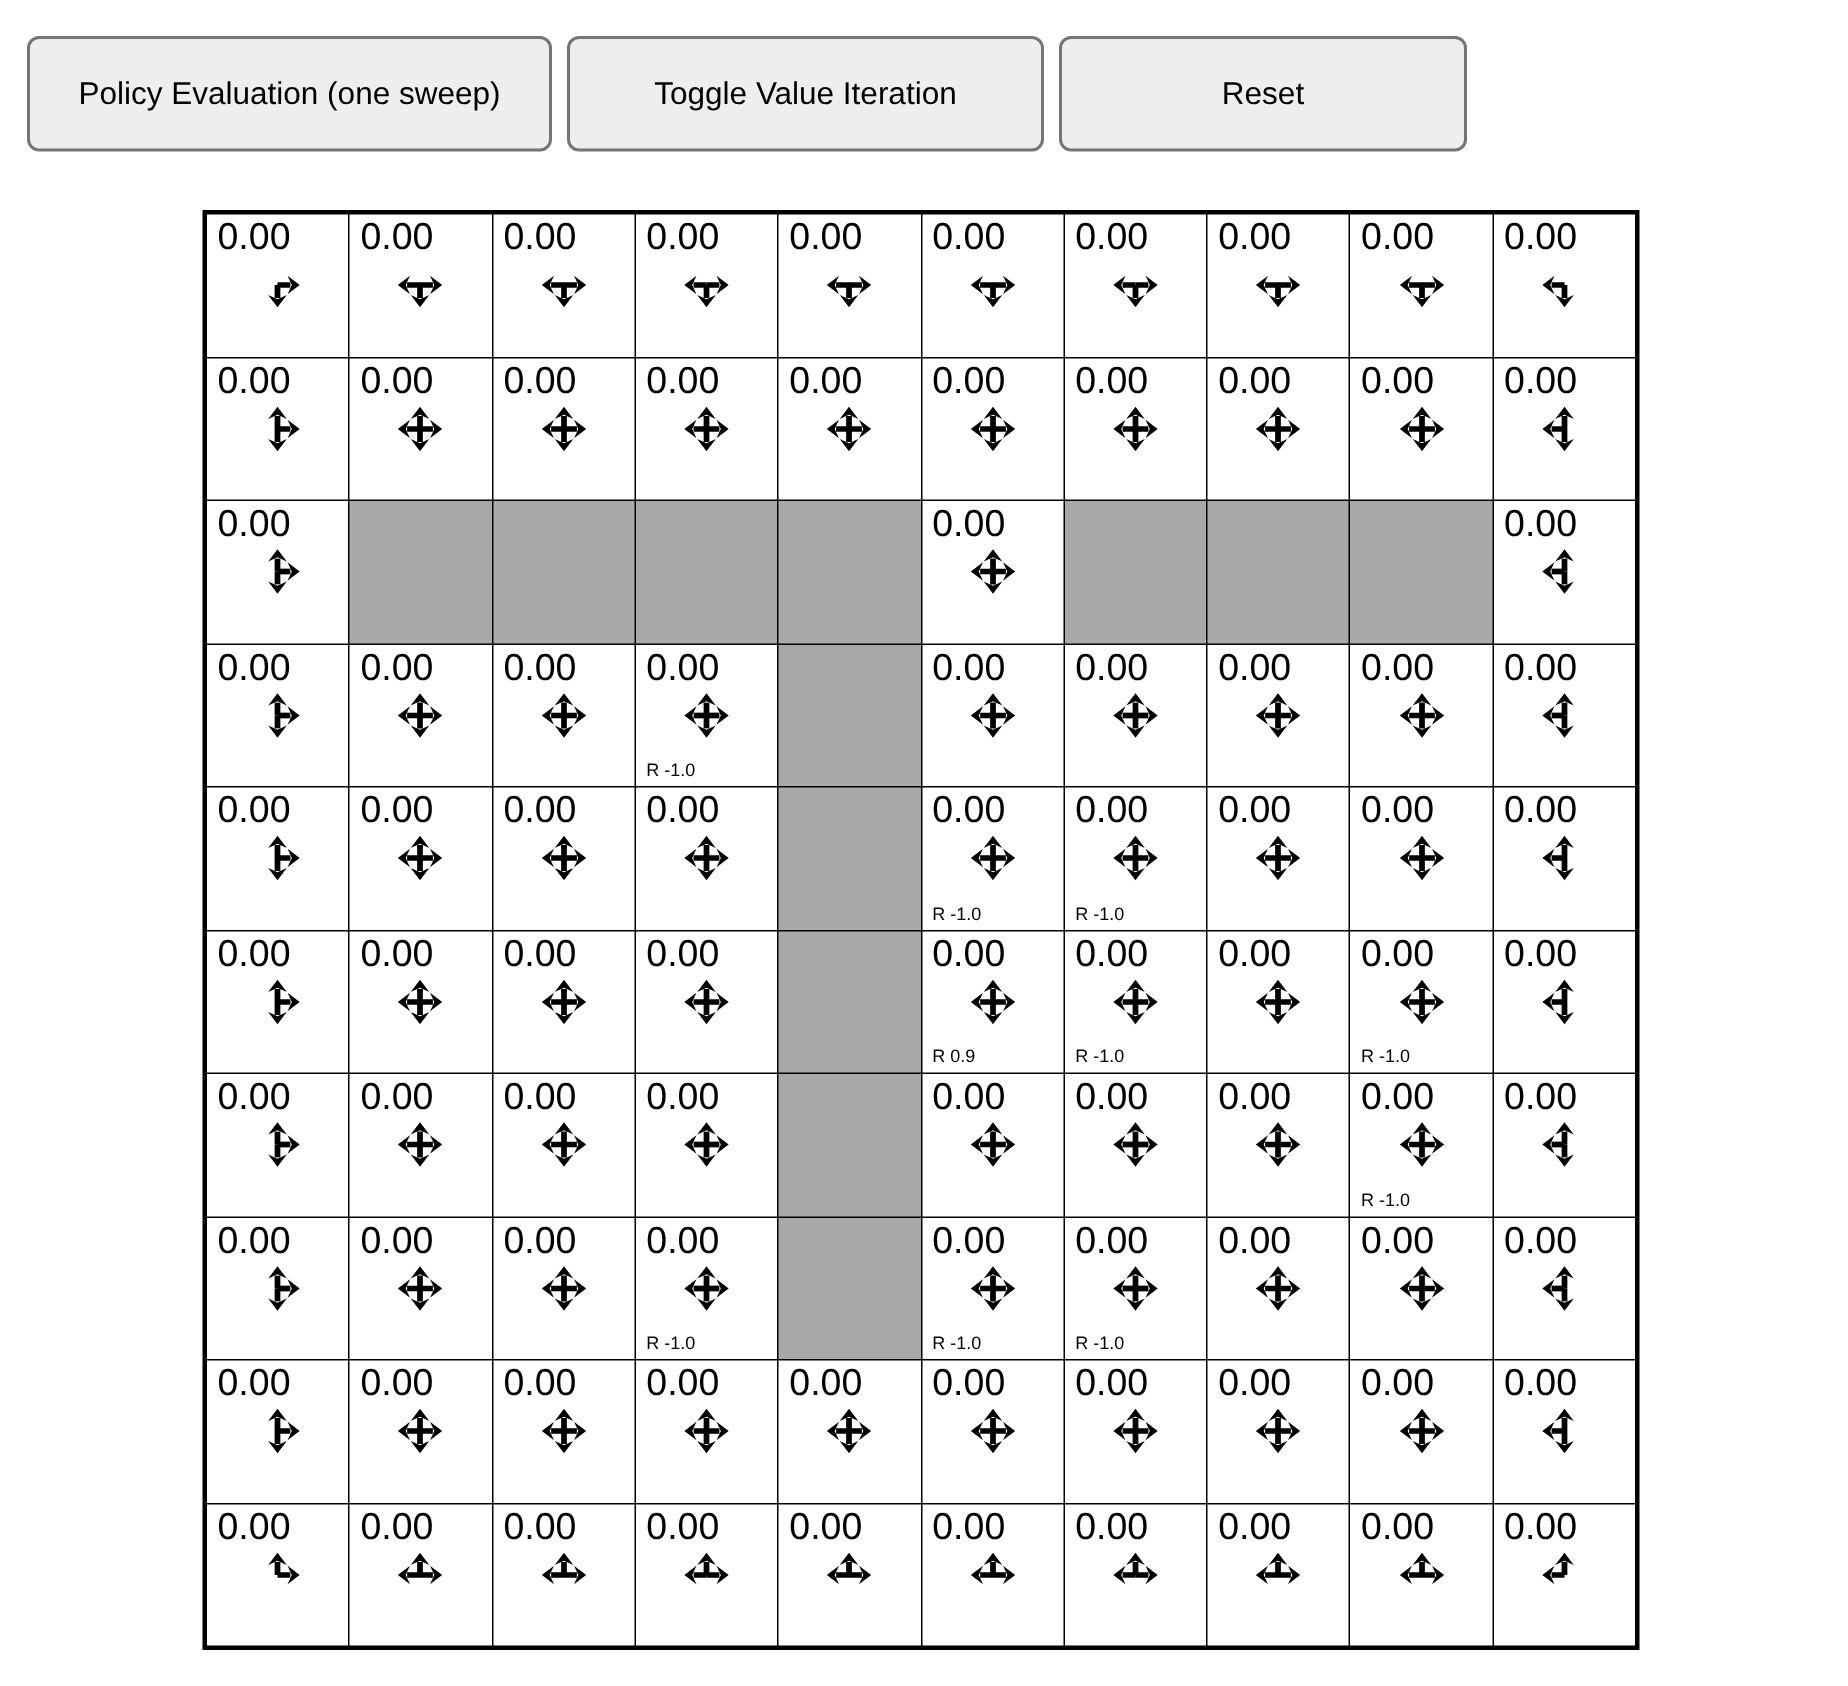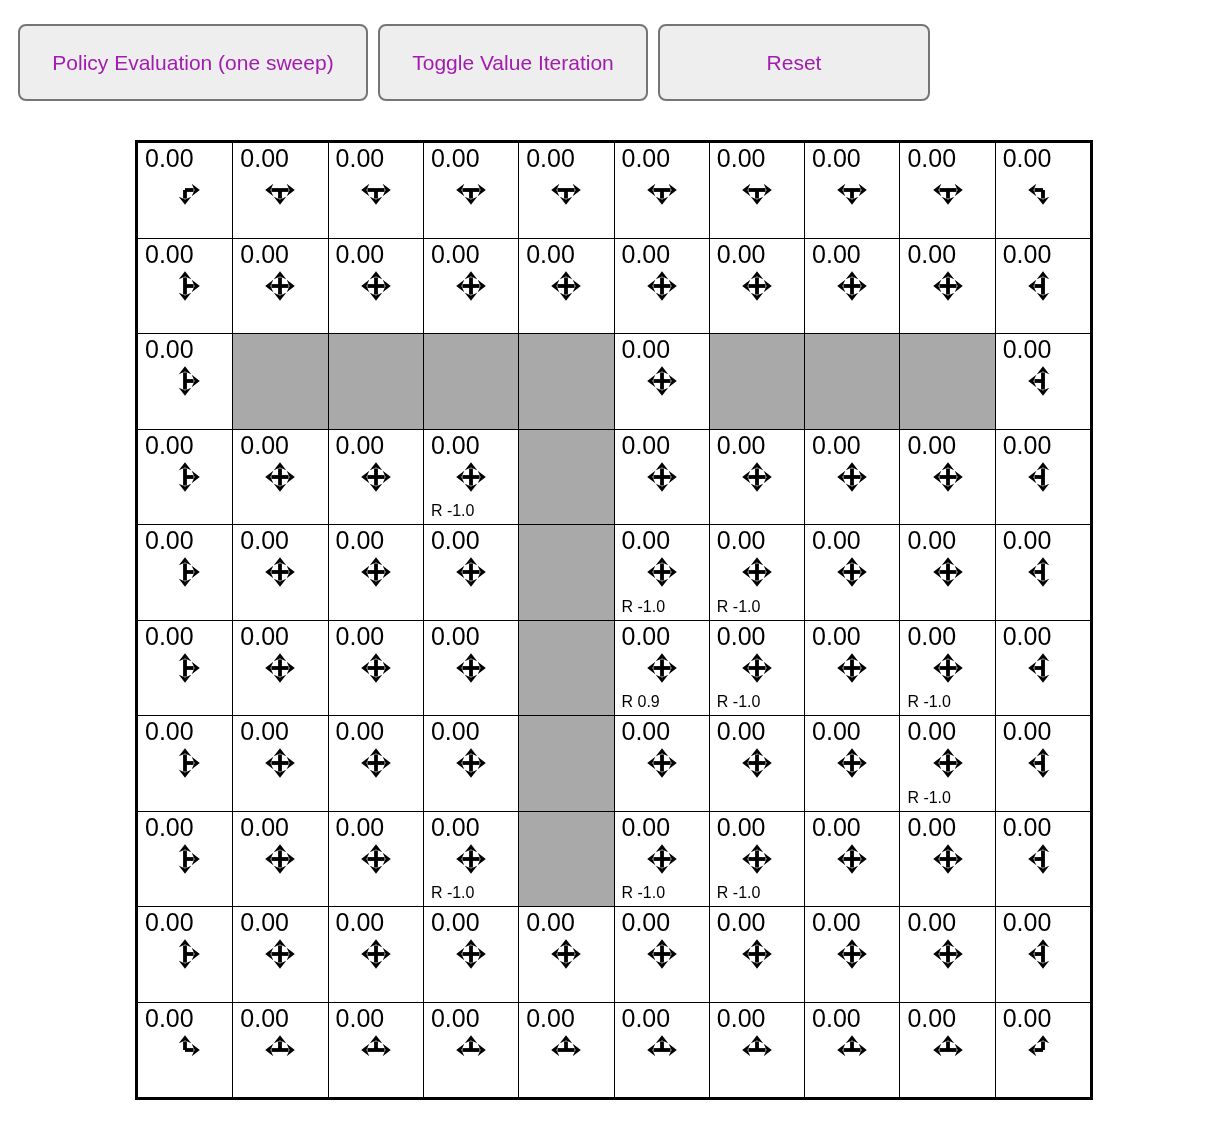--- a/index.html
+++ b/index.html
@@ -4,45 +4,45 @@
 <style>
   html,body{margin:0;padding:0;}
   body{
     width:1232px;height:1124px;background:#ffffff;position:relative;
     font-family:"Liberation Sans","DejaVu Sans",sans-serif;color:#000;
     overflow:hidden;
   }
   .toolbar{position:absolute;left:18px;top:24px;display:flex;gap:10px;}
   .toolbar button{
     height:77px;background:#eeeeee;border:2px solid #757575;border-radius:8px;
-    font-size:21px;color:#a21caf;font-family:inherit;cursor:pointer;padding:0 10px;
+    font-size:21px;color:#000000;font-family:inherit;cursor:pointer;padding:0 10px;
   }
   .btn-1{width:350px;}
   .btn-2{width:270px;}
-  .btn-3{width:270px;}
+  .btn-3{width:318px;}
   .btn-4{width:272px;}
 
   .grid{
     position:absolute;left:135px;top:140px;width:958px;height:960px;
     box-sizing:border-box;background:#000000;
     display:grid;grid-template-columns:repeat(10,1fr);grid-auto-rows:1fr;
     gap:1px;padding:3px;
   }
   .cell{background:#ffffff;position:relative;overflow:visible;}
   .cell.wall{background:#a9a9a9;}
   .value{
     position:absolute;top:2px;left:7px;font-size:25px;line-height:1.1;
     white-space:nowrap;
   }
   .dirsvg{
     position:absolute;left:50%;top:50%;transform:translate(-50%,-50%);
     width:42px;height:42px;
   }
   .reward{
-    position:absolute;left:7px;bottom:4px;font-size:16px;white-space:nowrap;
+    position:absolute;left:7px;bottom:4px;font-size:12px;white-space:nowrap;
   }
 </style>
 </head>
 <body>
 
 <div class="toolbar">
   <button class="btn-1">Policy Evaluation (one sweep)</button>
   <button class="btn-3">Toggle Value Iteration</button>
   <button class="btn-4">Reset</button>
 </div>

